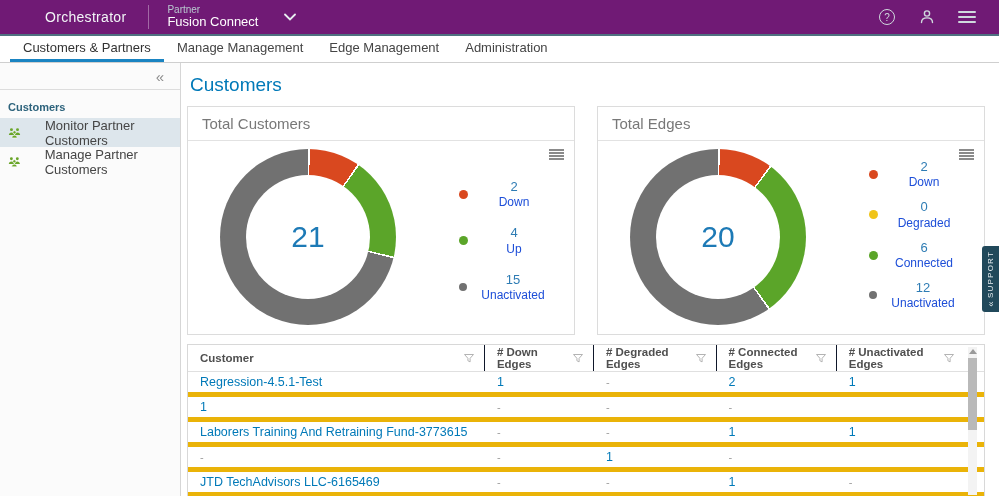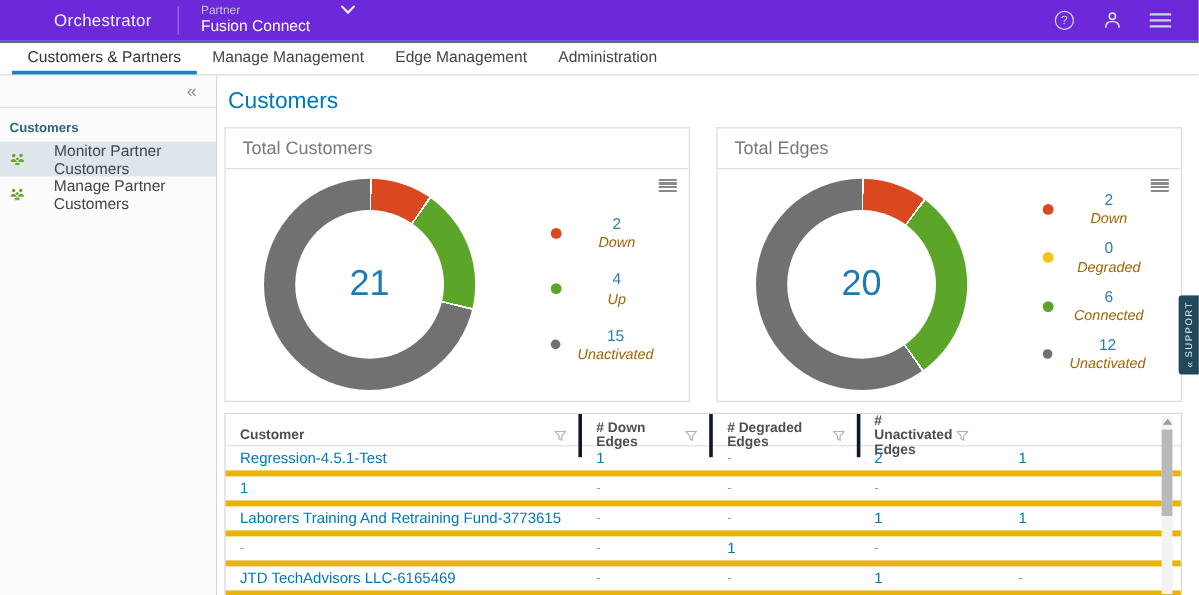--- a/index.html
+++ b/index.html
@@ -1,24 +1,24 @@
 <!DOCTYPE html>
 <html><head>
 <meta charset="utf-8">
 <style>
   * { margin:0; padding:0; box-sizing:border-box; }
   html,body { width:999px; height:496px; overflow:hidden; background:#fff;
               font-family:"Liberation Sans", sans-serif; }
 
   
-  .hdr { height:34px; background:#6d28d9; display:flex; align-items:center; color:#fff; }
+  .hdr { height:34px; background:#701a75; display:flex; align-items:center; color:#fff; }
   .hdr-strip { height:2px; background:#4e7180; }
   .brand { margin-left:45px; font-size:14px; letter-spacing:.3px; color:#f2f6f7; }
   .hdr-div { width:1px; height:24px; background:rgba(255,255,255,.35); margin:0 18px 0 22px; }
-  .ctx { display:flex; cursor:pointer; }
+  .ctx { display:flex; align-items:center; cursor:pointer; }
   .ctx-texts { line-height:1.15; }
   .ctx-label { font-size:10px; color:#b9c9d0; }
   .ctx-value { font-size:13px; color:#fff; }
   .ctx-chev { margin-left:26px; }
   .hdr-spacer { flex:1; }
   .hdr-icons { display:flex; align-items:center; gap:20px; margin-right:22px; }
   .hicon { width:20px; height:20px; display:flex; align-items:center; justify-content:center; cursor:pointer; }
   .help-circle { width:16px; height:16px; border:1.4px solid #cfd9dd; border-radius:50%;
                  font-size:10px; color:#cfd9dd; display:flex; align-items:center; justify-content:center; }
   .burger { width:18px; display:flex; flex-direction:column; gap:3px; }
@@ -54,31 +54,31 @@
                 display:flex; align-items:center; justify-content:center; }
   .donut-total { font-size:30px; color:#1d7ab6; }
   .legend { position:absolute; right:14px; display:flex; flex-direction:column; }
   .legend.l1 { top:38px; gap:15px; }
   .legend.l2 { top:18px; gap:9px; }
   .leg-item { display:flex; align-items:center; cursor:pointer; }
   .leg-dot { width:9px; height:9px; border-radius:50%; flex:none; }
   .leg-dot.small { width:8px; height:8px; }
   .leg-txt { width:92px; text-align:center; line-height:1.25; }
   .leg-num { font-size:13px; color:#2e7cb4; }
-  .leg-lab { font-size:12px; color:#a16207;font-style:italic; }
+  .leg-lab { font-size:12px; color:#1d4ed8; }
   .chart-menu { position:absolute; top:8px; right:10px; width:15px; height:11px; cursor:pointer;
                 background:repeating-linear-gradient(#8a8a8a 0 2px, #fff 2px 3px); }
 
   
   .grid { margin-top:9px; border:1px solid #d8d8d8; position:relative; background:#fff; }
   .g-row { display:grid; grid-template-columns:37.3% 13.7% 15.4% 15.1% auto; }
   .g-head { border-bottom:1px solid #e0e0e0; height:27px; }
   .g-head .g-cell { display:flex; align-items:center; justify-content:space-between;
                     font-size:11.5px; font-weight:bold; color:#4f4f4f;
-                    padding:0 10px 0 12px; border-right:3px solid #0f172a; }
+                    padding:0 10px 0 12px; border-right:1px solid #0f172a; }
   .g-head .g-cell:last-child { border-right:none; padding-right:30px; }
   .funnel { flex:none; cursor:pointer; opacity:.75; }
   .g-body .g-row { height:25px; border-bottom:5px solid #eab308; }
   .g-body .g-cell { display:flex; align-items:center; padding-left:12px; font-size:12.5px; }
   .cell-link { color:#0079b8; cursor:pointer; text-decoration:none; }
   .num { color:#0079b8; cursor:pointer; }
   .num.dash { color:#9b9b9b; cursor:default; font-size:11px; }
 
   .vscroll { position:absolute; top:2px; right:7px; bottom:2px; width:9px; background:#f3f3f3; }
   .vs-arrow { width:0; height:0; margin:2px auto 0; border-left:4px solid transparent;
@@ -269,20 +269,26 @@
               <path d="M0.5 0.5 h9 l-3.4 3.8 v3.6 l-2.2 -1.2 v-2.4 z" fill="none" stroke="#9a9a9a"></path>
             </svg>
         </div>
         <div class="g-cell">
           <span># Degraded Edges</span>
           <svg class="funnel" width="10" height="9" viewBox="0 0 10 9">
               <path d="M0.5 0.5 h9 l-3.4 3.8 v3.6 l-2.2 -1.2 v-2.4 z" fill="none" stroke="#9a9a9a"></path>
             </svg>
         </div>
         <div class="g-cell">
+          <span># Connected Edges</span>
+          <svg class="funnel" width="10" height="9" viewBox="0 0 10 9">
+              <path d="M0.5 0.5 h9 l-3.4 3.8 v3.6 l-2.2 -1.2 v-2.4 z" fill="none" stroke="#9a9a9a"></path>
+            </svg>
+        </div>
+        <div class="g-cell">
           <span># Unactivated Edges</span>
           <svg class="funnel" width="10" height="9" viewBox="0 0 10 9">
               <path d="M0.5 0.5 h9 l-3.4 3.8 v3.6 l-2.2 -1.2 v-2.4 z" fill="none" stroke="#9a9a9a"></path>
             </svg>
         </div>
       </div>
 
       <div class="g-body">
         <div class="g-row">
           <div class="g-cell">

